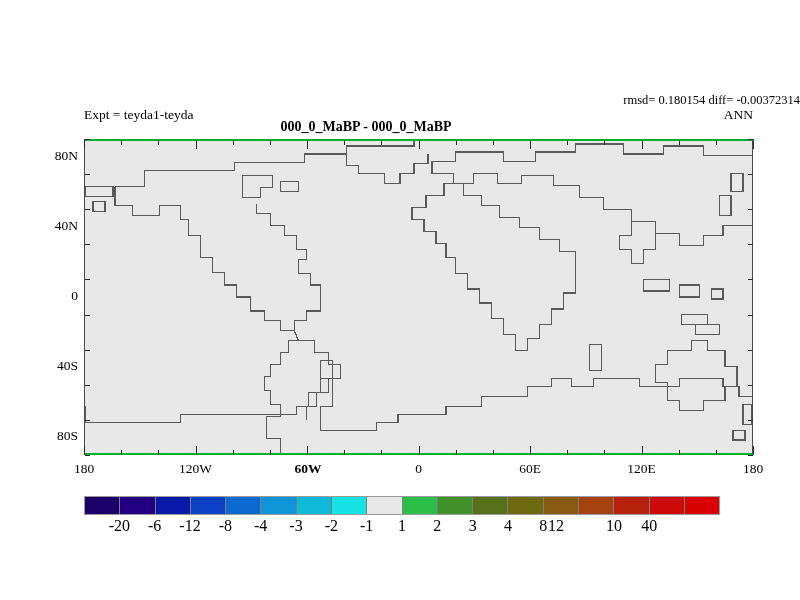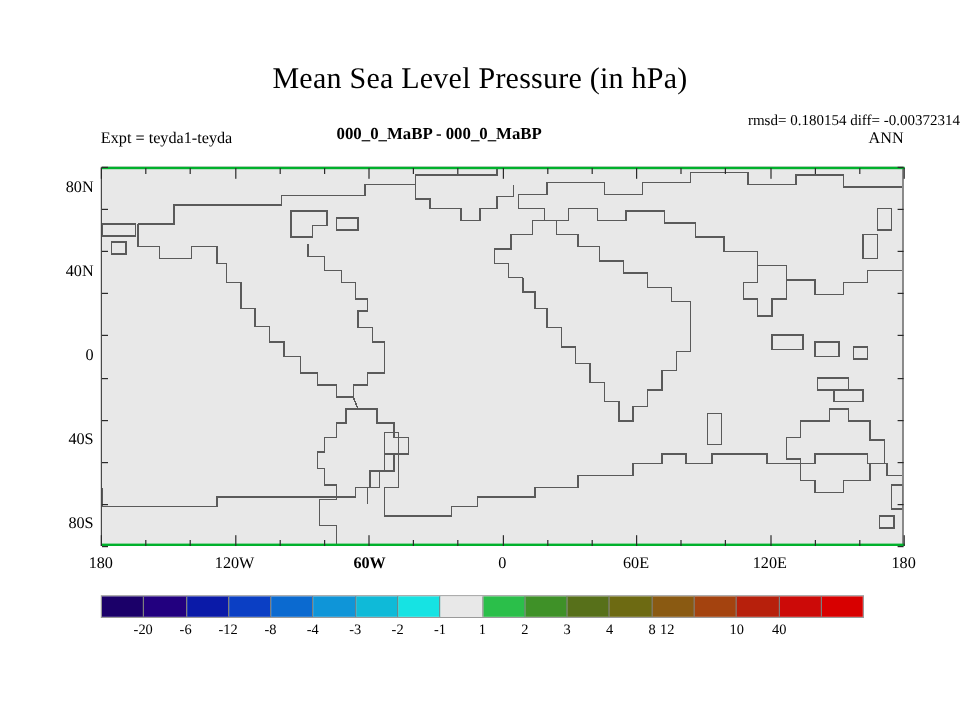--- a/index.html
+++ b/index.html
@@ -13,21 +13,21 @@
   
   .title{
     position:absolute;left:0;top:52px;width:800px;text-align:center;
     font-size:25px;letter-spacing:.2px;
   }
   .stats{
     position:absolute;left:0;top:93px;width:800px;text-align:right;
     font-size:12.5px;
   }
   .casepair{
-    position:absolute;left:0;top:105px;width:732px;text-align:center;
+    position:absolute;left:0;top:119px;width:732px;text-align:center;
     font-size:14px;font-weight:bold;
   }
   .expt{
     position:absolute;left:84px;top:107px;font-size:13.5px;white-space:nowrap;
   }
   .season{
     position:absolute;right:47px;top:107px;font-size:13.5px;
   }
 
   
@@ -61,29 +61,28 @@
   
   #cbar{
     position:absolute;left:84px;top:496px;width:636px;height:19px;
     border:1px solid #9a9a9a;box-sizing:border-box;display:flex;
   }
   #cbar .sw{flex:1 1 0;height:100%;border-right:1px solid #7d7d7d;}
   #cbar .sw:last-child{border-right:none;}
   #cbarlabels{position:absolute;left:84px;top:517px;width:636px;height:20px;}
   .cblab{
     position:absolute;top:0;width:44px;margin-left:-22px;
-    text-align:center;font-size:12px;
+    text-align:center;font-size:16px;
   }
 </style>
 </head>
 <body>
 
 <div id="page">
 
-  <div class="title">Mean Sea Level Pressure (in hPa)</div>
   <div class="stats">rmsd= 0.180154 diff= -0.00372314</div>
   <div class="casepair">000_0_MaBP - 000_0_MaBP</div>
   <div class="expt">Expt = teyda1-teyda</div>
   <div class="season">ANN</div>
 
   <div id="plot">
     <svg id="mapsvg" viewBox="0 0 669 316" preserveAspectRatio="none">
       <g fill="none" stroke="#5a5a5a" stroke-width="1.2" shape-rendering="crispEdges">
 
         <path d="M0,47 L28,47 L28,57 L0,57 Z"></path>

